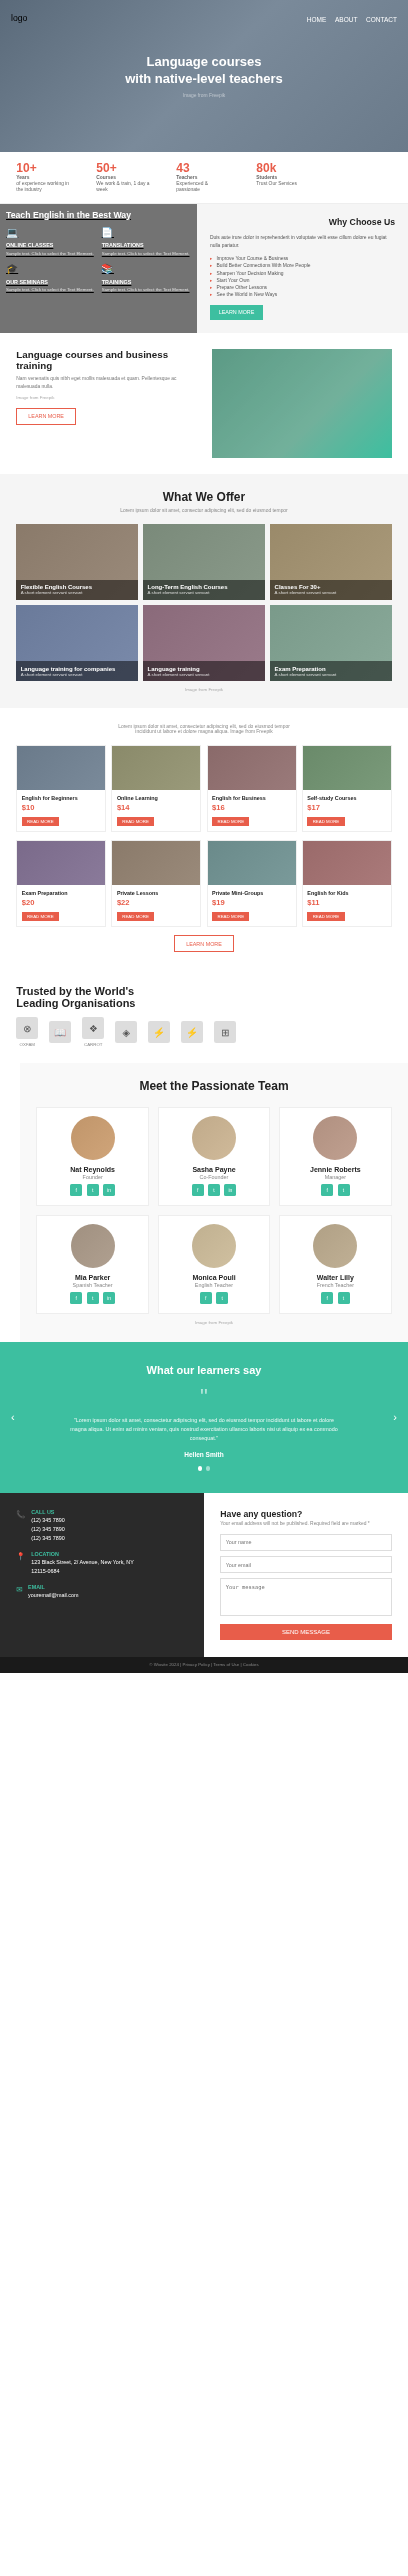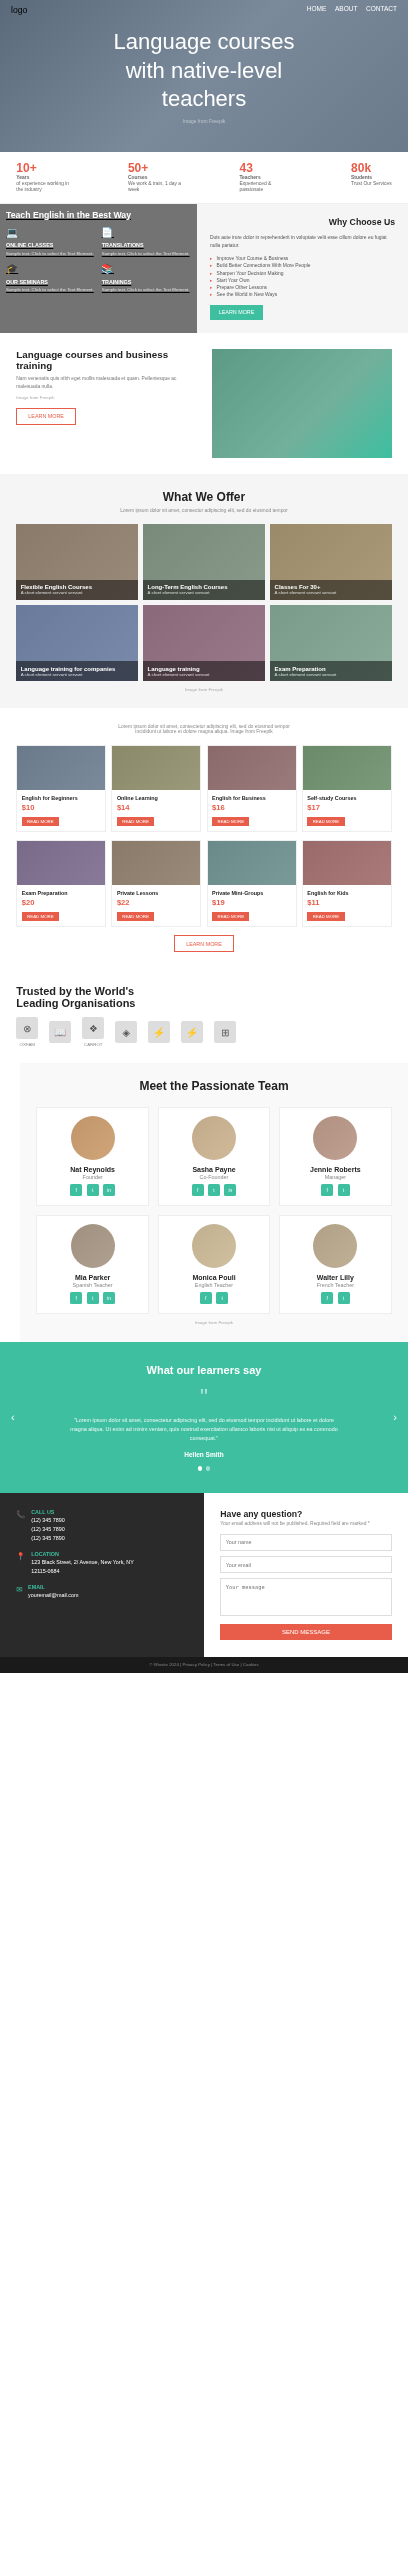--- a/index.html
+++ b/index.html
@@ -1,28 +1,28 @@
 <!DOCTYPE html>
 <html style="font-size:8.7px"><head>
   <meta charset="utf-8">
   <style>
     * { margin: 0; padding: 0; box-sizing: border-box; }
     body { font-family: Arial, sans-serif; width: 408px; background: #fff; overflow-x: hidden; }
 
     
-    nav { display: flex; justify-content: space-between; align-items: flex-start; padding: 5px 11px; position: absolute; top: 0; width: 100%; z-index: 10; }
+    nav { display: flex; justify-content: space-between; align-items: flex-end; padding: 5px 11px; position: absolute; top: 8px; width: 100%; z-index: 10; }
     .nav-links { display: flex; gap: 8.7px; }
     .nav-links a { color: #fff; text-decoration: none; font-size: 6.5px; }
 
     
     .hero { position: relative; height: 152px; background: linear-gradient(rgba(0,0,0,0.45), rgba(0,0,0,0.45)), #6b7b8a; display: flex; flex-direction: column; justify-content: center; align-items: center; text-align: center; }
-    .hero h1 { color: #fff; font-size: 22px; font-weight: normal; line-height: 1.3; max-width: 218px; }
-
-    
-    .stats-bar { display: flex; background: #fff; padding: 8.7px 16.3px; gap: 3px; border-bottom: 0.5px solid #eee; justify-content: space-between; }
+    .hero h1 { color: #fff; font-size: 13px; font-weight: bold; line-height: 1.3; max-width: 218px; }
+
+    
+    .stats-bar { display: flex; background: #fff; padding: 8.7px 16.3px; gap: 26px; border-bottom: 0.5px solid #eee; }
     .stat-item { display: flex; flex-direction: column; }
     .stat-number { font-size: 12px; font-weight: bold; color: #e85d4a; }
     .stat-label { font-size: 4.9px; color: #666; line-height: 1.3; max-width: 54px; }
 
     
     .teach-section { display: flex; padding: 0; }
     .teach-left { background: #737373; padding: 6px; flex: 1; text-decoration: underline; }
     .teach-right { background: #f5f5f5; padding: 13px; flex: 1; }
     .teach-left h2, .teach-right h2 { font-size: 8.7px; font-weight: bold; margin-bottom: 7.6px; color: #fff; }
     .teach-right h2 { color: #222; text-align: right; }

